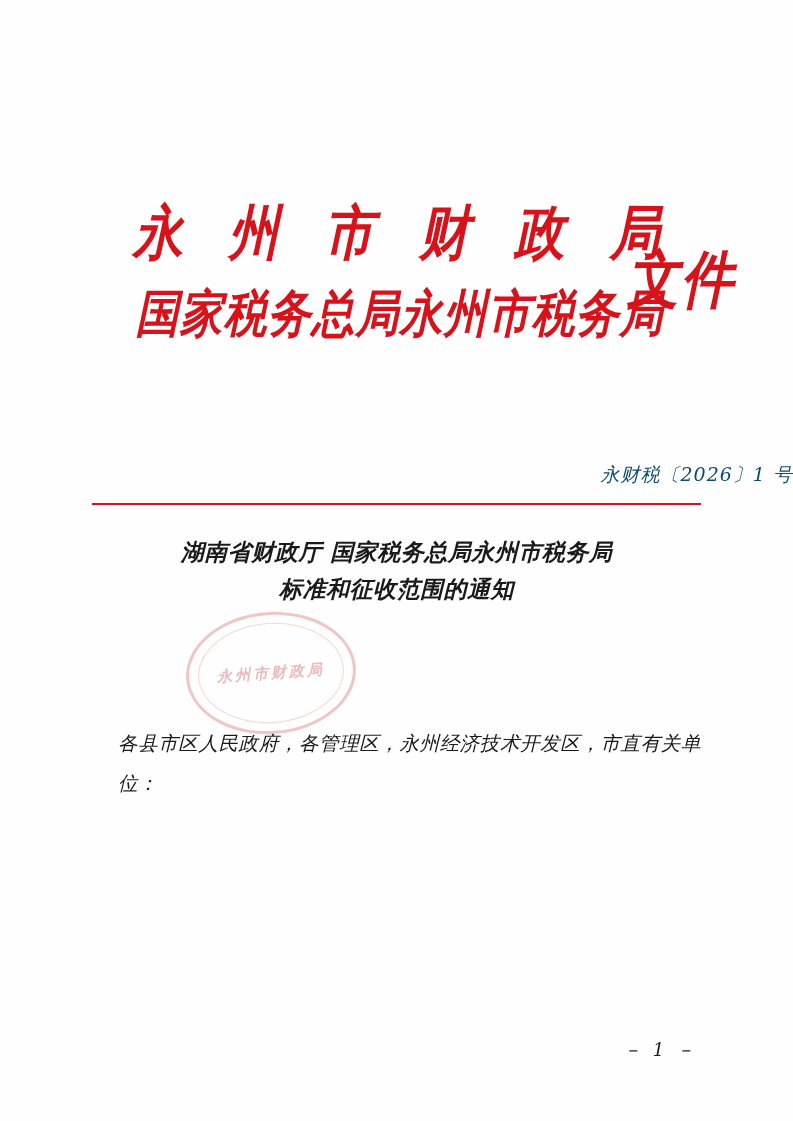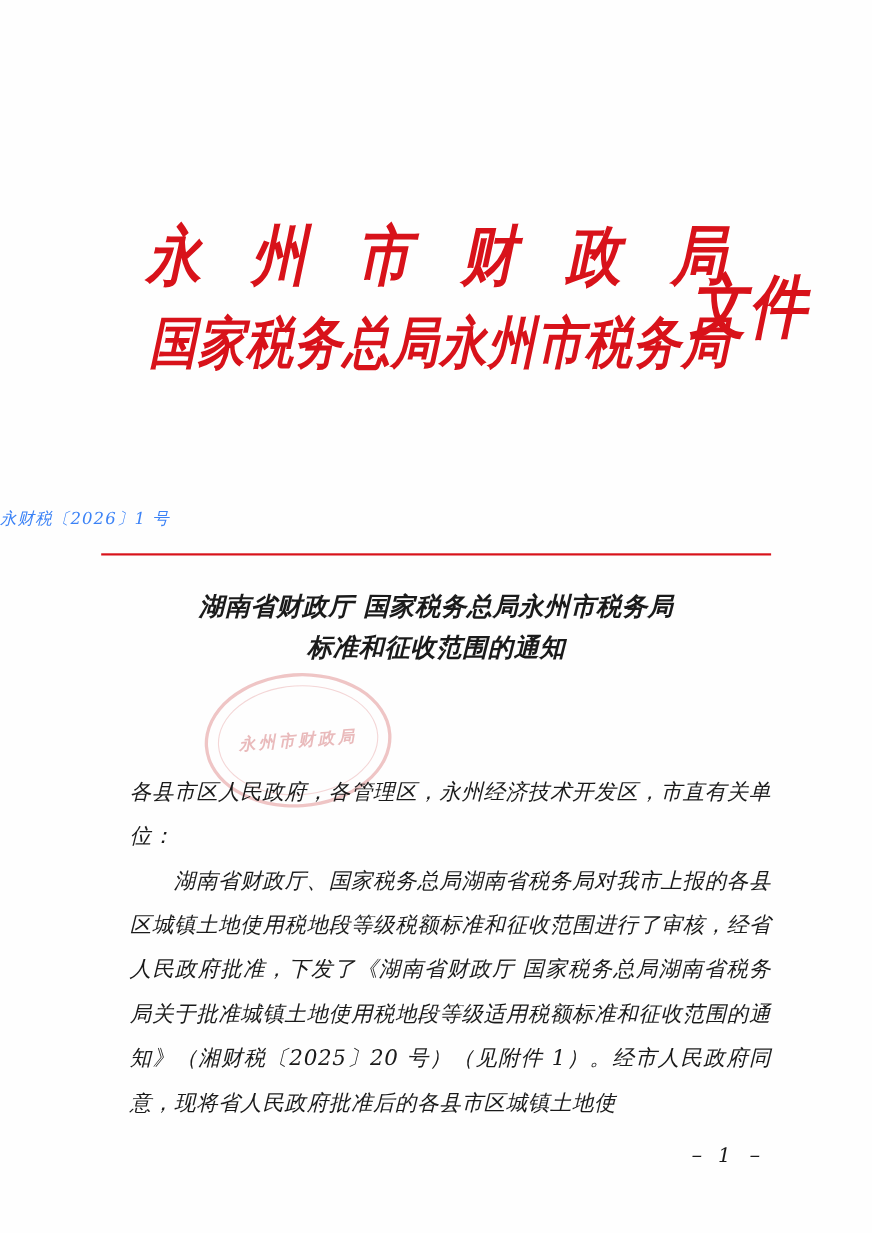--- a/index.html
+++ b/index.html
@@ -70,24 +70,24 @@
     transform: scaleY(1.2);
     transform-origin: right top;
   }
 
   
   .docnum {
     position: absolute;
     left: 0;
     right: 0;
     top: 462px;
-    text-align: left;
-    font-size: 15px;
+    text-align: right;
+    font-size: 19px;
     letter-spacing: 1px;
-    color: #3b82f6;
+    color: #0c4a6e;
   }
 
   .red-rule {
     position: absolute;
     left: 92px;
     right: 92px;
     top: 503px;
     height: 2px;
     background: #d8121a;
   }
@@ -104,21 +104,21 @@
     line-height: 1.62;
     letter-spacing: 0.5px;
   }
   .title .tline { display: block; }
 
   
   .body-text {
     position: absolute;
     left: 118px;
     right: 92px;
-    top: 700px;
+    top: 724px;
     font-size: 19.5px;
     line-height: 2.07;
     letter-spacing: 0.6px;
     text-align: justify;
   }
   .body-text p {
     margin: 0;
   }
   .body-text p.indent {
     text-indent: 2.05em;
@@ -189,18 +189,17 @@
     <span class="tline">湖南省财政厅  国家税务总局永州市税务局</span>
     <span class="tline">标准和征收范围的通知</span>
   </div>
 
   <div class="seal">
     <div class="seal-text">永州市财政局</div>
   </div>
 
   <div class="body-text">
     <p>各县市区人民政府，各管理区，永州经济技术开发区，市直有关单位：</p>
-    <p class="indent">湖南省财政厅、国家税务总局湖南省税务局对我市上报的各县区城镇土地使用税地段等级税额标准和征收范围进行了审核，经省人民政府批准，下发了《湖南省财政厅 国家税务总局湖南省税务局关于批准城镇土地使用税地段等级适用税额标准和征收范围的通知》（湘财税〔2025〕20 号）（见附件 1）。经市人民政府同意，现将省人民政府批准后的各县市区城镇土地使</p>
   </div>
 
   <div class="page-number">－ 1 －</div>
 
 </div>
 
 </body></html>

